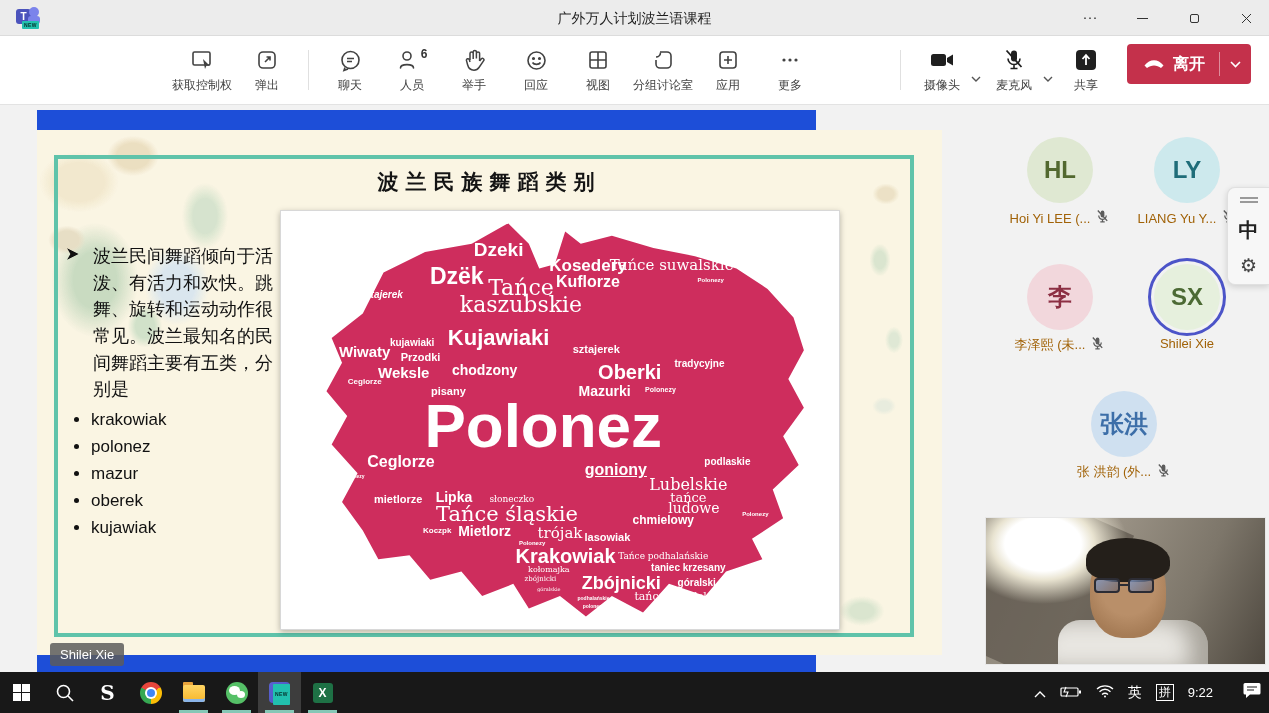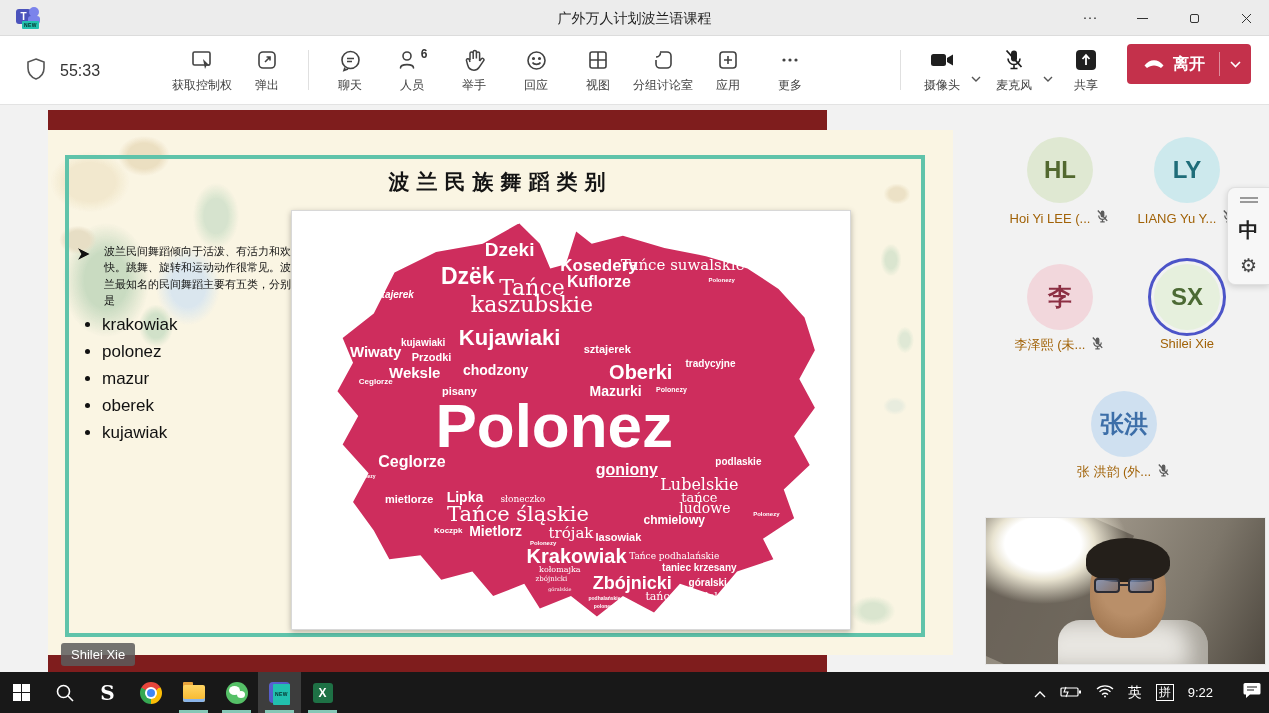--- a/index.html
+++ b/index.html
@@ -38,21 +38,21 @@
   .chev{align-self:center;margin:14px 2px 0 -2px;color:#555}
   .pcount{font-size:12px;font-weight:700;color:#333;position:relative;top:-6px;left:1px}
   .leave-btn{display:flex;align-items:center;background:#c4314b;border-radius:4px;height:40px;
     margin-left:10px;margin-top:2px;color:#fff;cursor:pointer}
   .leave-main{display:flex;align-items:center;gap:8px;padding:0 14px 0 16px;font-size:16px;font-weight:700}
   .leave-sep{width:1px;height:24px;background:rgba(255,255,255,.45)}
   .leave-chev{padding:0 10px;display:flex;align-items:center}
 
   
   .main{position:absolute;left:0;top:105px;width:1269px;height:567px;background:#f2f2f2}
-  .stage{position:absolute;left:48px;top:5px;width:779px;height:562px;background:#7f1d1d}
+  .stage{position:absolute;left:37px;top:5px;width:779px;height:562px;background:#1d4ed8}
   .slide{position:absolute;left:0;top:20px;width:905px;height:525px;background:#faf5e3;overflow:hidden}
   .frame{position:absolute;left:17px;top:25px;width:860px;height:482px;border:4px solid #5fc3aa}
   .slide-title{position:absolute;left:0;right:0;top:38px;text-align:center;
     font-family:"DejaVu Serif",serif;font-weight:700;font-size:21px;letter-spacing:7px;color:#141414}
   .floral-tl{position:absolute;left:0;top:0;width:250px;height:230px;opacity:.95;filter:blur(.6px);
     background:
      radial-gradient(55px 42px at 42px 52px,#f2e8cd 0 46%,rgba(242,232,205,0) 72%),
      radial-gradient(36px 28px at 96px 26px,#ebdec0 0 46%,rgba(235,222,192,0) 72%),
      radial-gradient(26px 20px at 30px 110px,#e7ddc4 0 46%,rgba(231,221,196,0) 72%),
      radial-gradient(46px 56px at 140px 156px,#d9e6ef 0 38%,rgba(217,230,239,0) 70%),
@@ -64,21 +64,21 @@
      radial-gradient(18px 14px at 36px 24px,#e9ddbf 0 45%,rgba(233,221,191,0) 75%),
      radial-gradient(14px 22px at 30px 90px,#d3e2cb 0 40%,rgba(211,226,203,0) 75%),
      radial-gradient(12px 18px at 44px 170px,#d9e6d2 0 40%,rgba(217,230,210,0) 75%),
      radial-gradient(16px 12px at 34px 236px,#e4eadd 0 42%,rgba(228,234,221,0) 75%)}
   .floral-br{position:absolute;right:30px;bottom:8px;width:160px;height:70px;opacity:.8;filter:blur(.6px);
     background:
      radial-gradient(26px 18px at 40px 40px,#e9ddbf 0 45%,rgba(233,221,191,0) 75%),
      radial-gradient(30px 20px at 110px 34px,#d3e2cb 0 40%,rgba(211,226,203,0) 75%)}
 
   .slide-text{position:absolute;left:30px;top:113px;width:216px;color:#111}
-  .intro{position:relative;padding-left:26px;font-size:11px;line-height:1.48}
+  .intro{position:relative;padding-left:26px;font-size:18px;line-height:1.48}
   .intro .arrow{position:absolute;left:0;top:5px;width:0;height:0;border-left:12px solid #111;
     border-top:6px solid rgba(0,0,0,0);border-bottom:6px solid rgba(0,0,0,0);
     clip-path:polygon(0 0,100% 50%,0 100%,28% 50%)}
   .dance-list{margin:8px 0 0;padding-left:24px;font-size:17px;line-height:1.0}
   .dance-list li{margin-bottom:10px}
 
   .map-panel{position:absolute;left:243px;top:80px;width:560px;height:420px;background:#fff;
     border:1px solid #d8d8d8;box-shadow:0 2px 6px rgba(0,0,0,.28)}
   .poland{position:absolute;left:3.5%;top:1%;width:93%;height:98%;background:#ce2d5d;
     clip-path:polygon(12% 24%,16% 14%,24% 9%,33% 7%,40% 2%,44% 7%,46% 13%,49% 12%,51% 4%,54% 7%,60% 5%,
@@ -188,28 +188,20 @@
       </svg>
   </div>
   <div class="winctl wc-close">
     <svg width="11" height="11" viewBox="0 0 11 11">
         <path d="M1 1 L10 10 M10 1 L1 10" stroke="#333" stroke-width="1"></path>
       </svg>
   </div>
 </div>
 
 <div class="toolbar">
-  <div class="tb-left">
-    <span>
-      <svg width="20" height="22" viewBox="0 0 20 22">
-          <path d="M10 1 L18 4 V10 C18 16 14 19.5 10 21 C6 19.5 2 16 2 10 V4 Z" fill="none" stroke="#555" stroke-width="1.6"></path>
-        </svg>
-    </span>
-    <span class="timer">55:33</span>
-  </div>
 
   <div class="tb-center">
     <div class="tbtn">
       <span class="ticon">
         <svg width="24" height="24" viewBox="0 0 24 24" fill="none" stroke="#424242" stroke-width="1.6">
           <rect x="3" y="4" width="17" height="13" rx="1.5"></rect>
             <path d="M13 11 L20 18 L16.5 17.5 L15 21 Z" fill="#424242" stroke="none"></path>
           </svg>
       </span>
       <span class="tlabel">获取控制权</span>

